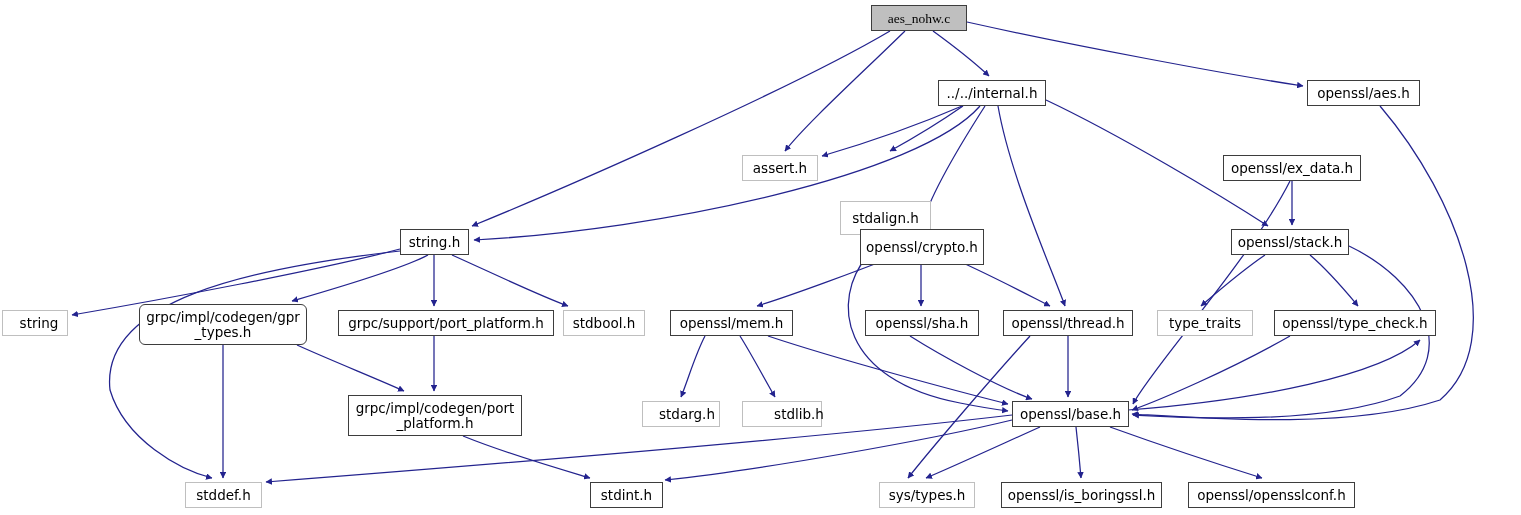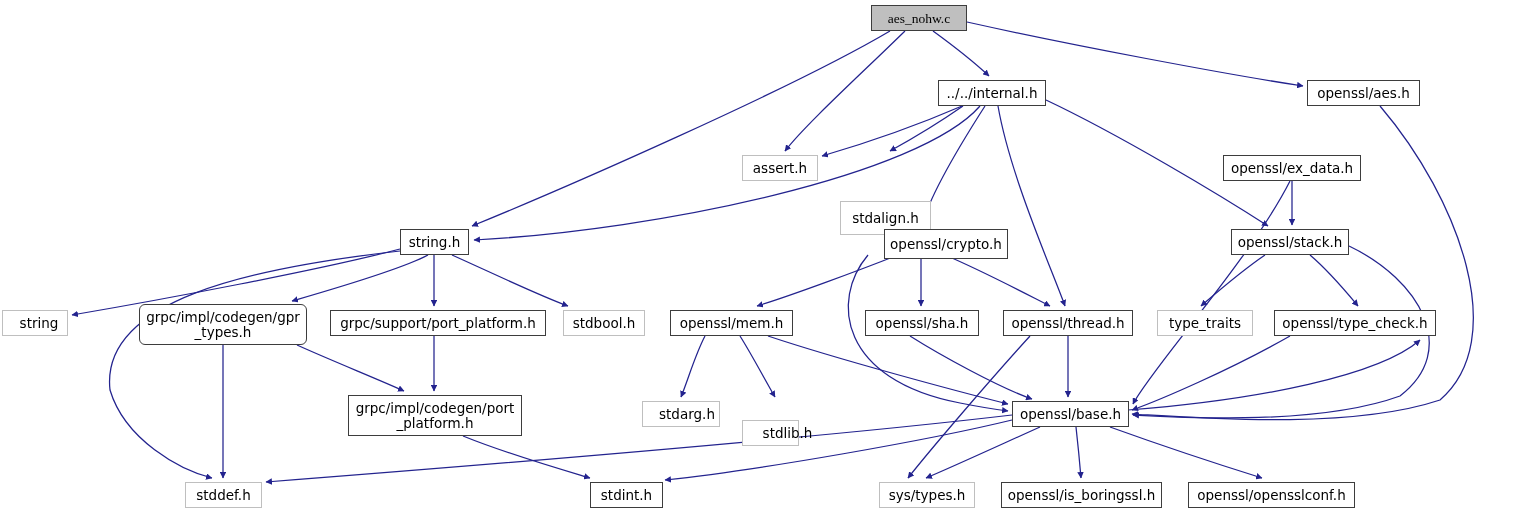--- a/index.html
+++ b/index.html
@@ -103,36 +103,36 @@
       </g>
   </svg>
   <div id="node-layer">
       <div class="node root" style="left: 871px; top: 5px; width: 96px; height: 26px; font-family: Liberation Serif, serif;">aes_nohw.c</div>
       <div class="node solid" style="left: 938px; top: 80px; width: 108px; height: 26px;">../../internal.h</div>
       <div class="node solid" style="left: 1307px; top: 80px; width: 113px; height: 26px;">openssl/aes.h</div>
       <div class="node " style="left: 742px; top: 155px; width: 76px; height: 26px;">assert.h</div>
       <div class="node " style="left: 840px; top: 155px; width: 91px; height: 34px; margin-top: 46px;">stdalign.h</div>
       <div class="node solid" style="left: 1223px; top: 155px; width: 138px; height: 26px;">openssl/ex_data.h</div>
       <div class="node solid" style="left: 400px; top: 229px; width: 69px; height: 26px;">string.h</div>
-      <div class="node solid" style="left: 860px; top: 229px; width: 124px; height: 30px; margin-left: 24px;">openssl/crypto.h</div>
+      <div class="node solid" style="left: 860px; top: 229px; width: 124px; height: 36px;">openssl/crypto.h</div>
       <div class="node solid" style="left: 1231px; top: 229px; width: 118px; height: 26px;">openssl/stack.h</div>
       <div class="node " style="left: 2px; top: 310px; width: 66px; height: 26px; padding-left: 8px;">string</div>
       <div class="node solid" style="left: 139px; top: 304px; width: 168px; height: 41px; border-radius: 6px;">grpc/impl/codegen/gpr
 _types.h</div>
-      <div class="node solid" style="left: 330px; top: 310px; width: 216px; height: 26px;">grpc/support/port_platform.h</div>
+      <div class="node solid" style="left: 338px; top: 310px; width: 216px; height: 26px;">grpc/support/port_platform.h</div>
       <div class="node " style="left: 563px; top: 310px; width: 82px; height: 26px;">stdbool.h</div>
       <div class="node solid" style="left: 670px; top: 310px; width: 123px; height: 26px;">openssl/mem.h</div>
       <div class="node solid" style="left: 865px; top: 310px; width: 114px; height: 26px;">openssl/sha.h</div>
       <div class="node solid" style="left: 1003px; top: 310px; width: 130px; height: 26px;">openssl/thread.h</div>
       <div class="node " style="left: 1157px; top: 310px; width: 96px; height: 26px;">type_traits</div>
       <div class="node solid" style="left: 1274px; top: 310px; width: 162px; height: 26px;">openssl/type_check.h</div>
       <div class="node solid" style="left: 348px; top: 395px; width: 174px; height: 41px;">grpc/impl/codegen/port
 _platform.h</div>
       <div class="node " style="left: 642px; top: 401px; width: 78px; height: 26px; padding-left: 12px;">stdarg.h</div>
-      <div class="node " style="left: 742px; top: 420px; width: 57px; height: 26px; padding-left: 34px;">stdlib.h</div>
+      <div class="node " style="left: 742px; top: 401px; width: 80px; height: 26px; padding-left: 34px;">stdlib.h</div>
       <div class="node solid" style="left: 1012px; top: 401px; width: 117px; height: 26px;">openssl/base.h</div>
       <div class="node " style="left: 185px; top: 482px; width: 77px; height: 26px;">stddef.h</div>
       <div class="node solid" style="left: 590px; top: 482px; width: 73px; height: 26px;">stdint.h</div>
       <div class="node " style="left: 879px; top: 482px; width: 96px; height: 26px;">sys/types.h</div>
       <div class="node solid" style="left: 1001px; top: 482px; width: 161px; height: 26px;">openssl/is_boringssl.h</div>
       <div class="node solid" style="left: 1188px; top: 482px; width: 167px; height: 26px;">openssl/opensslconf.h</div>
     </div>
 </div>
 
 </body></html>

